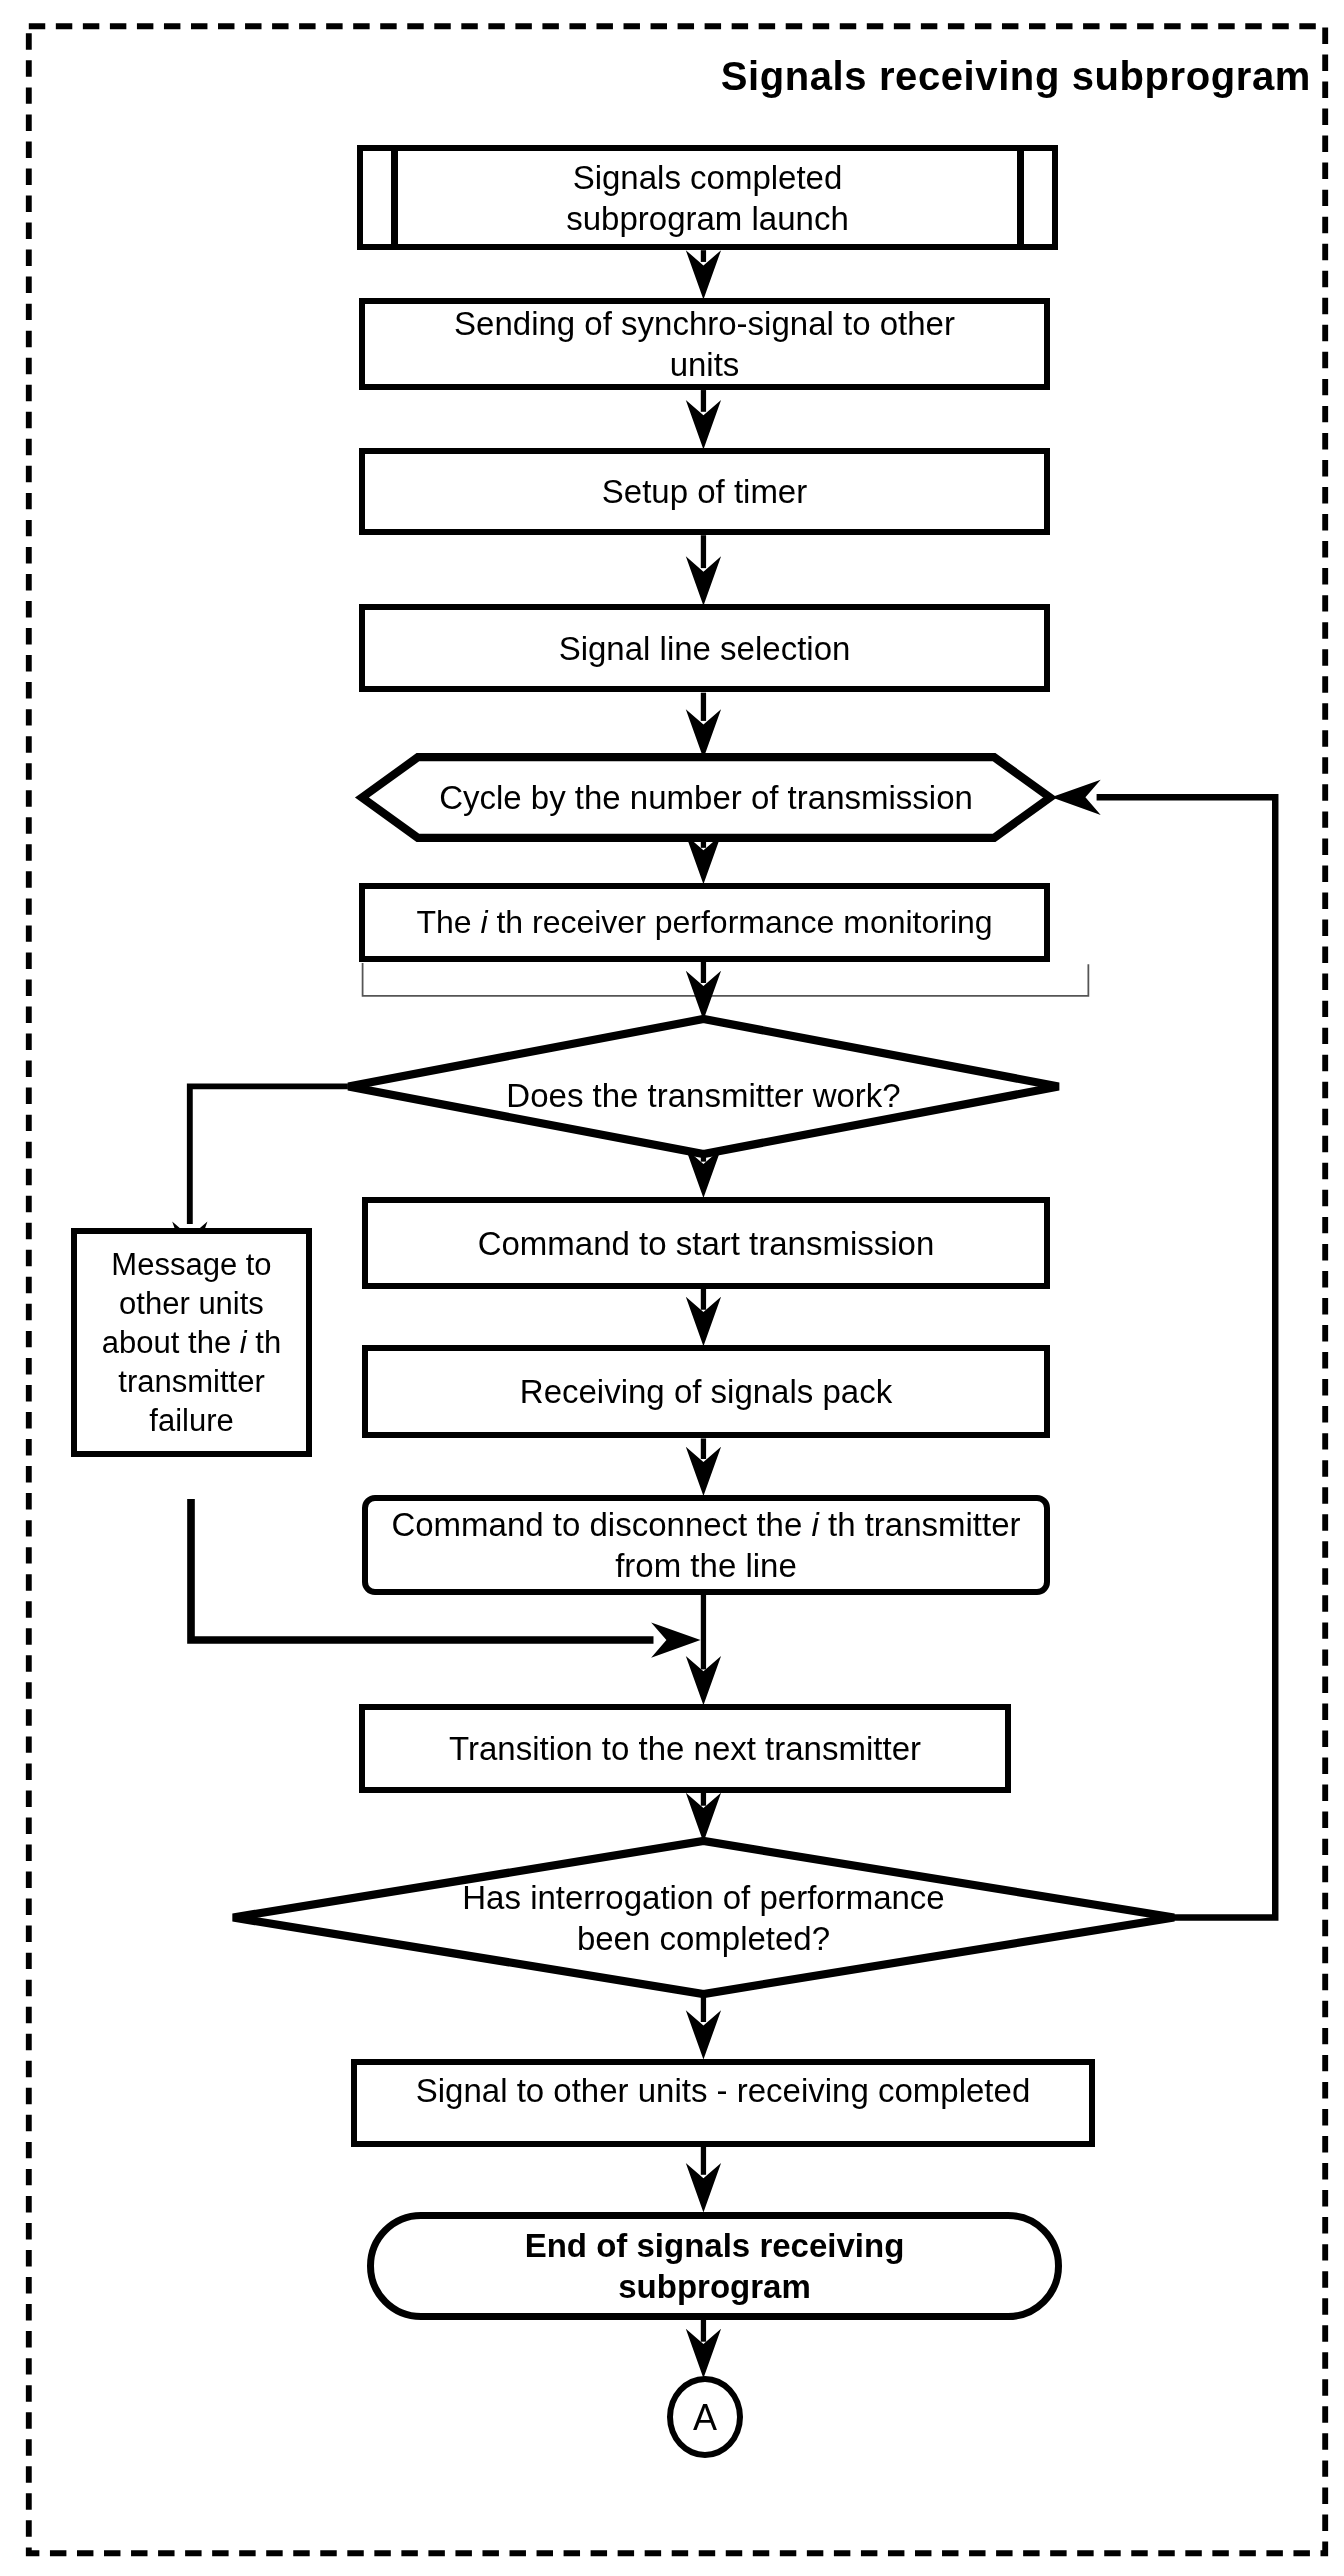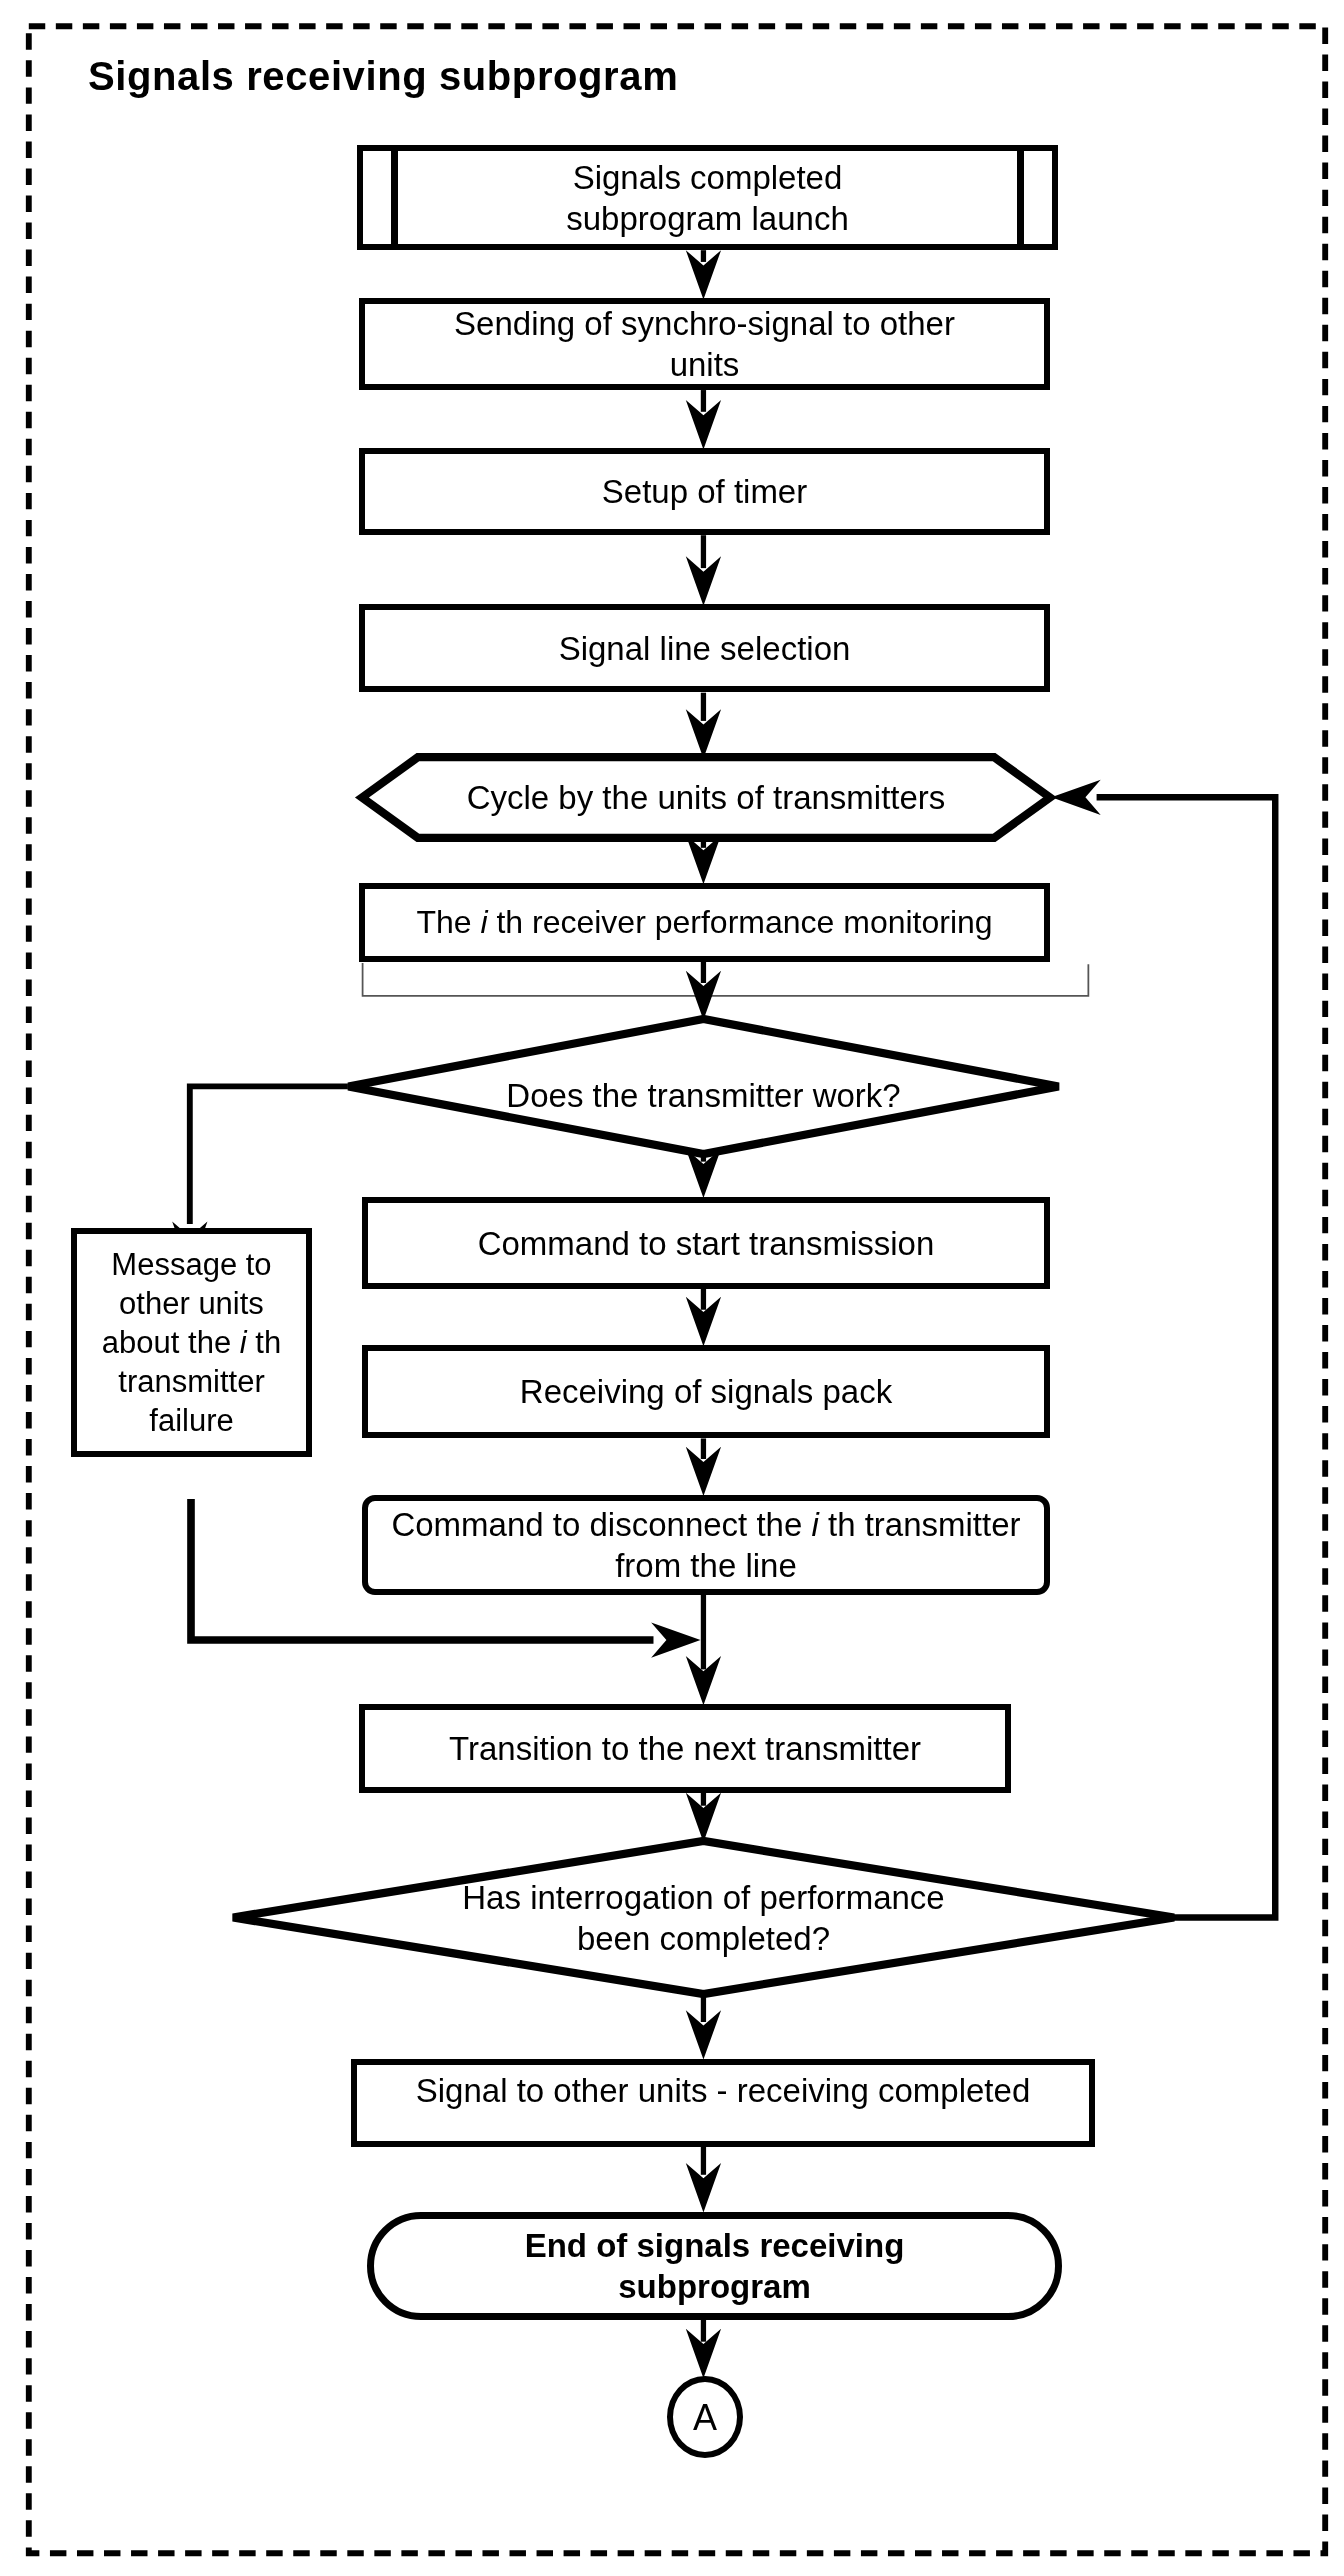--- a/index.html
+++ b/index.html
@@ -6,21 +6,21 @@
   .canvas{
     position:relative;
     width:1344px;height:2576px;
     background:#fff;
     font-family:"Liberation Sans", sans-serif;
     color:#000;
   }
   .layer{position:absolute;left:0;top:0;width:1344px;height:2576px;}
   .title{
     position:absolute;left:88px;top:54px;width:1223px;
-    text-align:left;font-size:40px;font-weight:bold;letter-spacing:0.6px;
+    text-align:right;font-size:40px;font-weight:bold;letter-spacing:0.6px;
   }
   .node{
     position:absolute;box-sizing:border-box;
     display:flex;flex-direction:column;align-items:center;justify-content:center;
     text-align:center;font-size:33px;line-height:41px;
     background:#fff;border:6.5px solid #000;
   }
   .nowrap{white-space:nowrap;}
   .shape{
     position:absolute;box-sizing:border-box;
@@ -111,21 +111,21 @@
   </div>
 
   <div class="node" style="left:359px;top:448px;width:691px;height:87px;">
     <div>Setup of timer</div>
   </div>
 
   <div class="shape" style="left:362px;top:757px;width:688px;height:81px;">
     <svg width="688" height="81" viewBox="0 0 1170 137">
       <polygon points="0,68.5 95,0 1075,0 1170,68.5 1075,137 95,137" fill="#fff" stroke="#000" stroke-width="14"></polygon>
     </svg>
-    <div class="txt nowrap">Cycle by the units of transmitters</div>
+    <div class="txt nowrap">Cycle by the number of transmission</div>
   </div>
 
   <div class="node" style="left:359px;top:883px;width:691px;height:79px;font-size:32px;">
     <div class="nowrap">
       <span>The </span><span class="it">i</span><span> th receiver performance monitoring</span>
     </div>
   </div>
 
   <div class="shape" style="left:348px;top:1019px;width:711px;height:135px;">
     <svg width="711" height="135" viewBox="0 0 1210 230">

